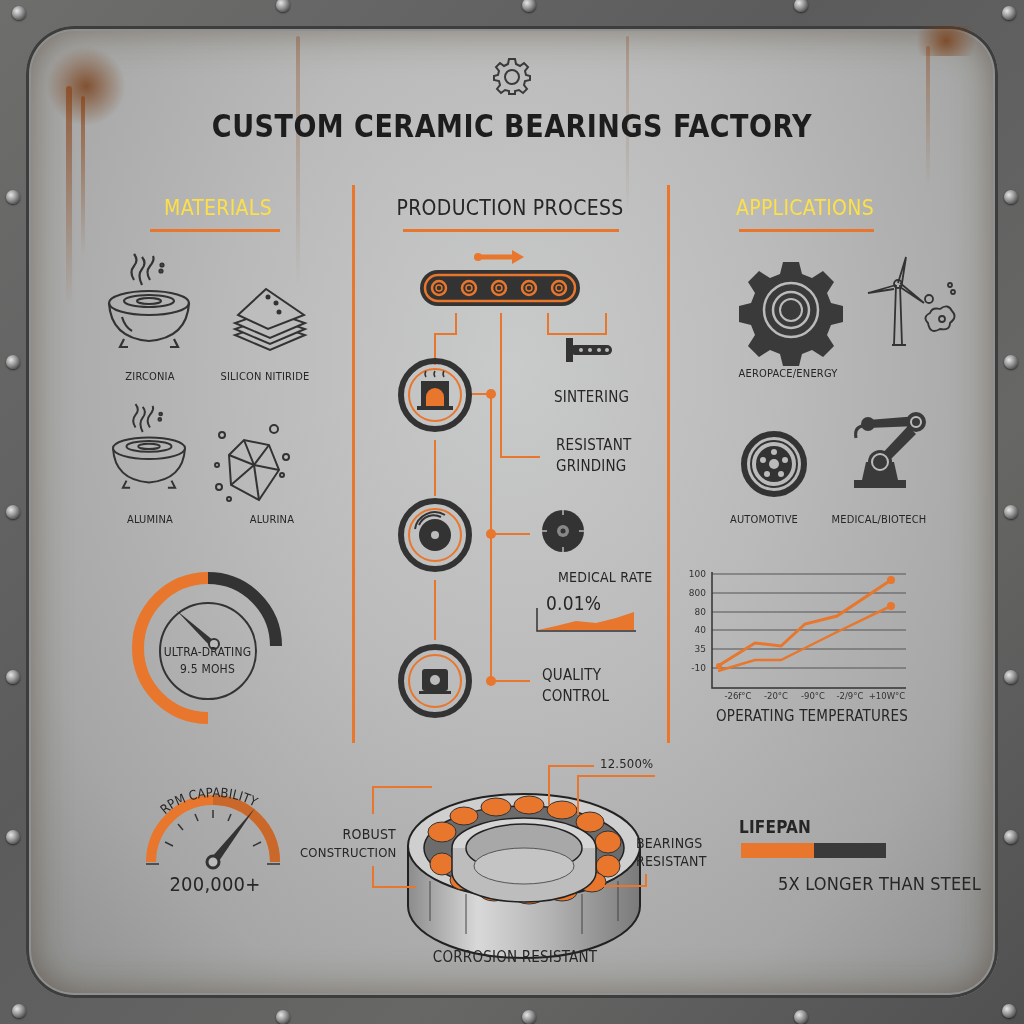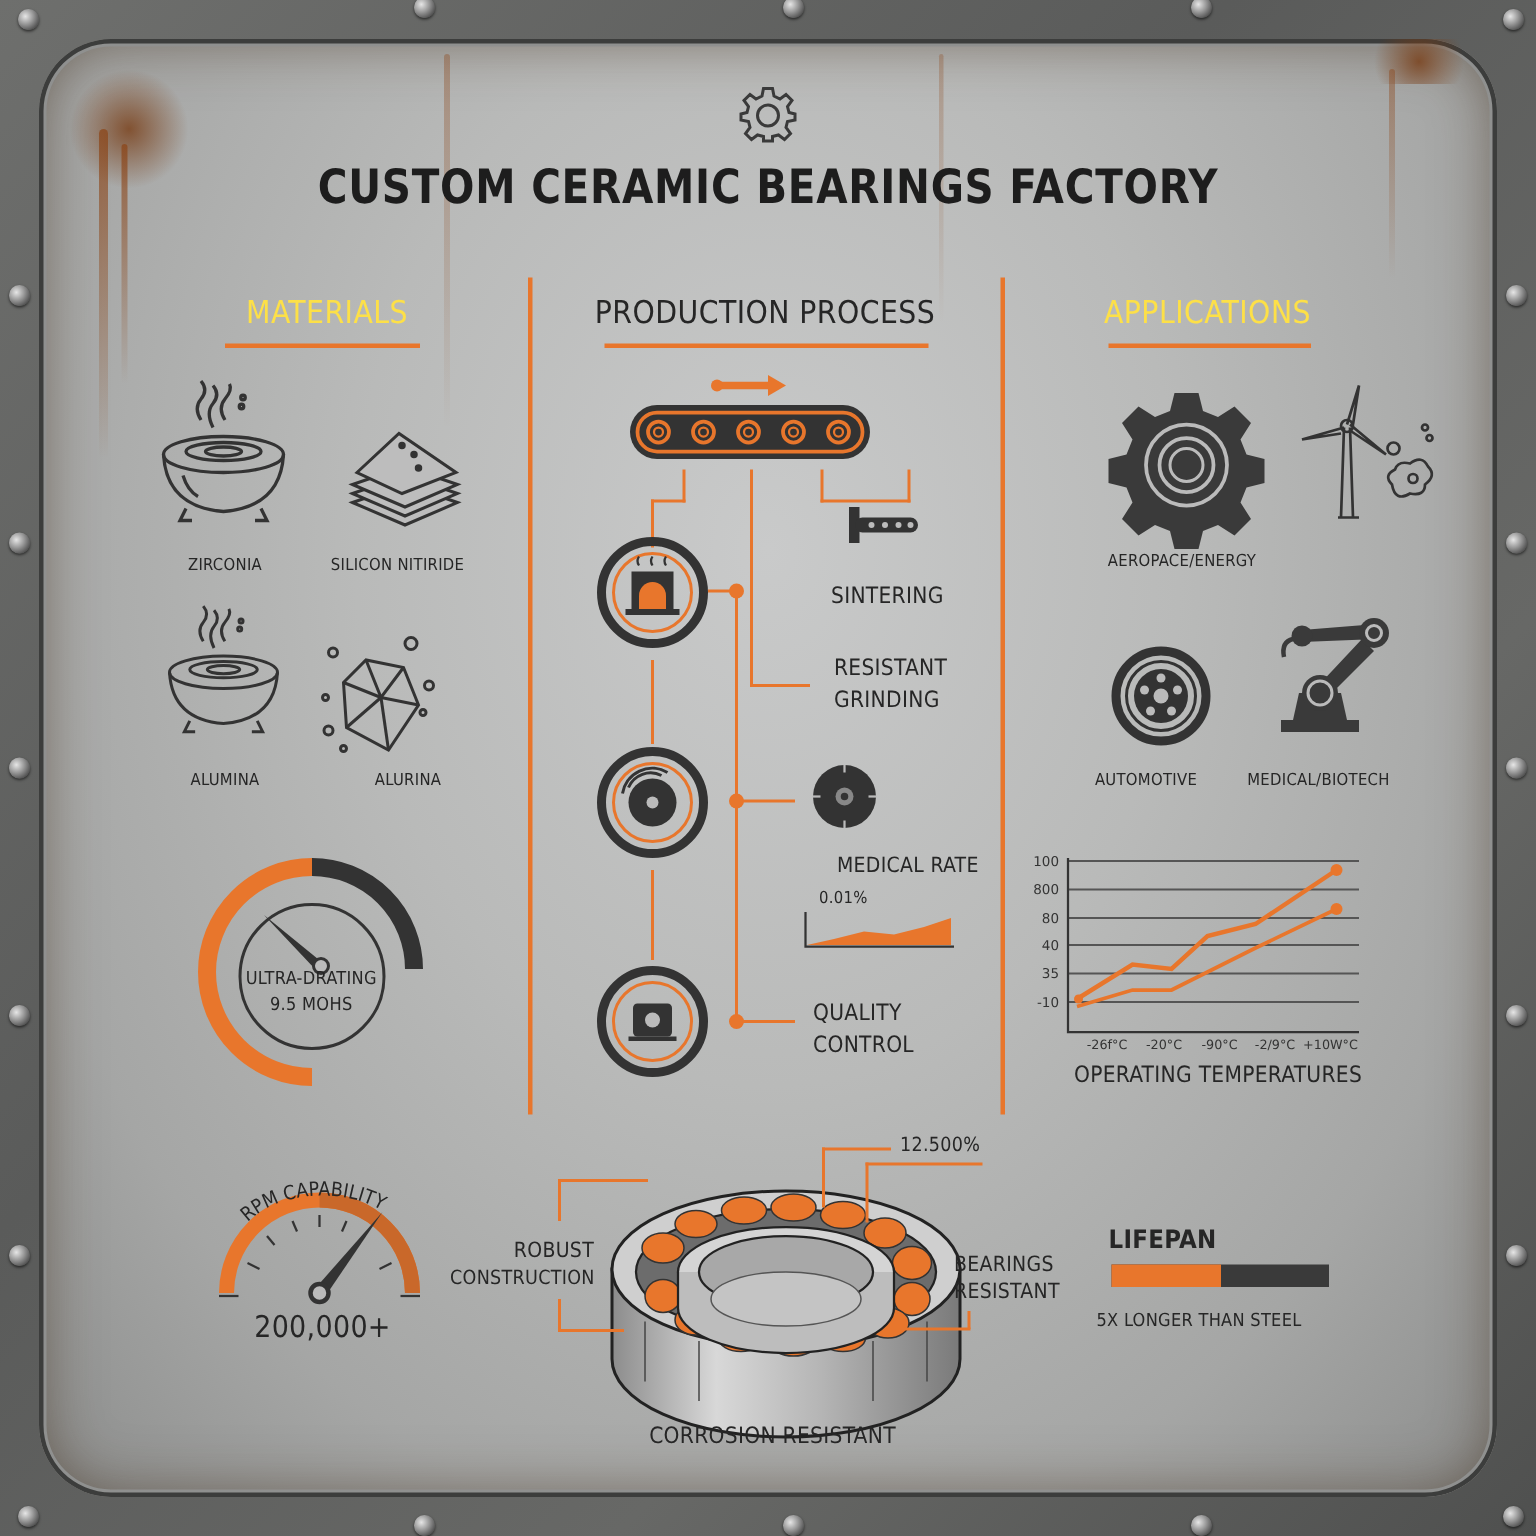--- a/index.html
+++ b/index.html
@@ -231,21 +231,21 @@
       <path d="M23,2 v5"></path>
       <path d="M44,23 h-5"></path>
       <path d="M23,44 v-5"></path>
       <path d="M2,23 h5"></path>
     </g>
   <circle cx="23" cy="23" r="6" fill="#888"></circle>
     <circle cx="23" cy="23" r="2.5" fill="#333"></circle>
 </svg>
 
 <div class="lbl-l" style="left:558px;top:569px;font-size:14px">MEDICAL RATE</div>
-<div class="lbl-l" style="left:546px;top:592px;font-size:11px">0.01%</div>
+<div class="lbl-l" style="left:546px;top:592px;font-size:19px">0.01%</div>
 <svg width="100" height="24" style="left:536px;top:608px" viewBox="0 0 100 24">
   <path d="M2,22 L20,18 L40,13 L60,15 L80,10 L98,4 L98,22 Z" fill="#e8762c"></path>
   <path d="M1,0 V23 H100" fill="none" stroke="#333" stroke-width="1.5"></path>
 </svg>
 
 <svg width="76" height="76" style="left:397px;top:643px" viewBox="0 0 76 76">
   <circle cx="38" cy="38" r="34" fill="none" stroke="#333" stroke-width="6"></circle>
   <circle cx="38" cy="38" r="26" fill="none" stroke="#e8762c" stroke-width="2"></circle>
   <rect x="25" y="26" width="26" height="22" rx="3" fill="#333"></rect>
   <circle cx="38" cy="37" r="5" fill="#bbb"></circle>
@@ -418,13 +418,13 @@
 <div class="lbl" style="left:318px;top:826px;width:78px;text-align:right;font-size:14px">ROBUST</div>
 <div class="lbl" style="left:300px;top:845px;width:96px;text-align:right;font-size:13px">CONSTRUCTION</div>
 <div class="lbl-l" style="left:636px;top:835px;font-size:14px">BEARINGS</div>
 <div class="lbl-l" style="left:636px;top:853px;font-size:14px">RESISTANT</div>
 <div class="lbl" style="left:410px;top:948px;width:210px;font-size:15px">CORROSION RESISTANT</div>
 
 <div class="lbl-l" style="left:739px;top:817px;font-size:17px;font-weight:bold">LIFEPAN</div>
 <div class="abs" style="left:741px;top:843px;width:145px;height:15px;background:#3a3a3a">
   <div id="life-fill" style="height:15px;width:50%;background:#e8762c"></div>
 </div>
-<div class="lbl-l" style="left:731px;top:873px;font-size:12px">5X LONGER THAN STEEL</div>
+<div class="lbl-l" style="left:778px;top:873px;font-size:18px">5X LONGER THAN STEEL</div>
 
 </body></html>

